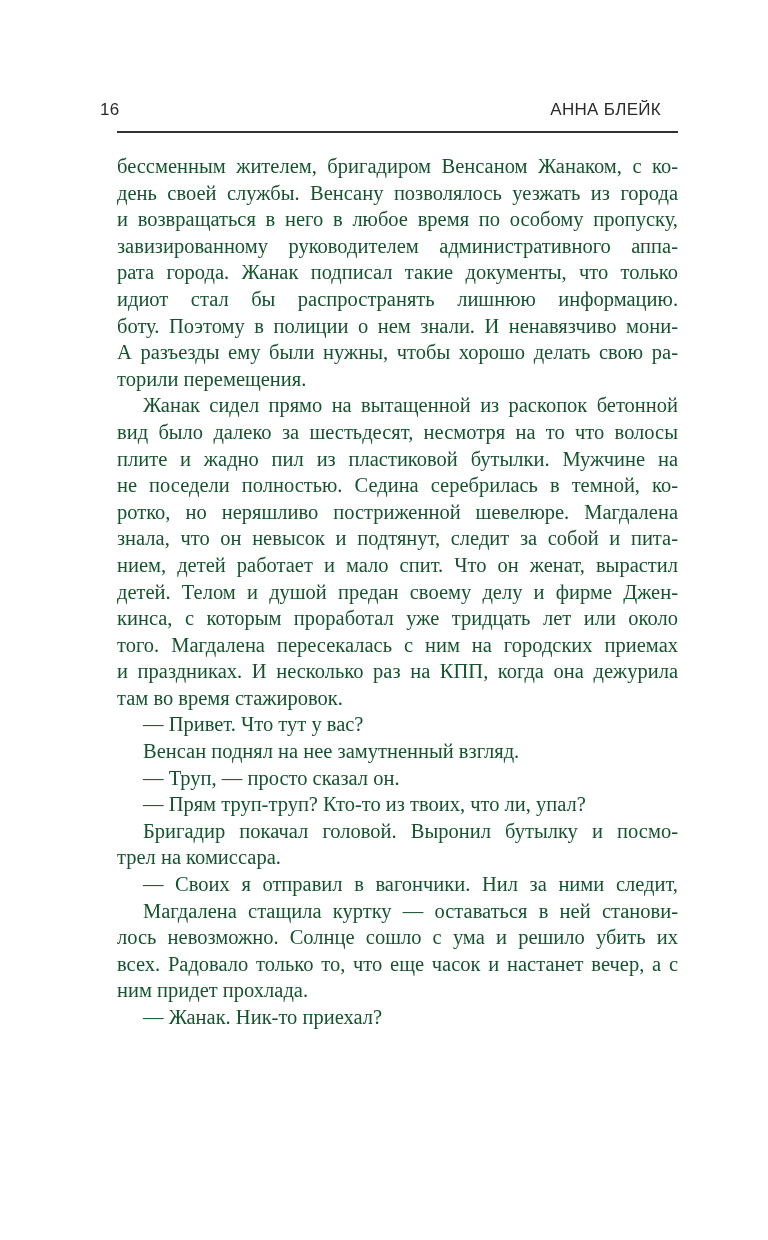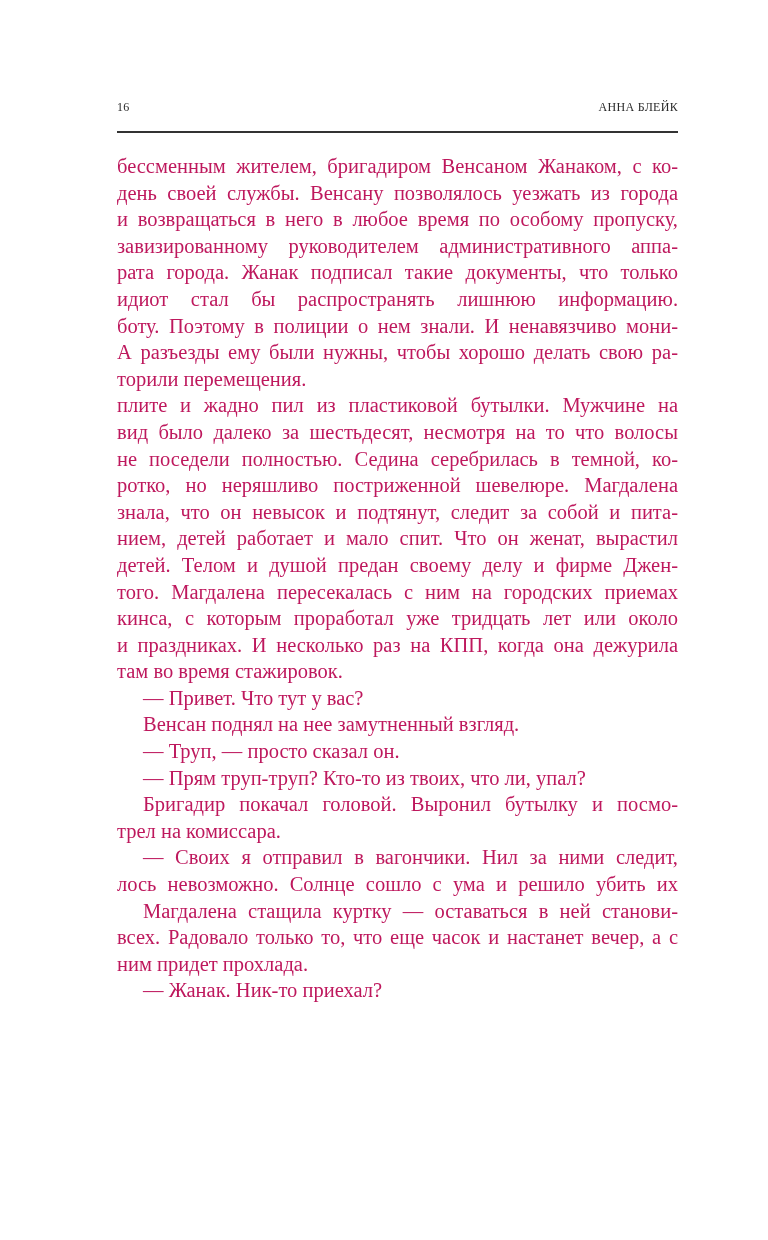--- a/index.html
+++ b/index.html
@@ -1,29 +1,29 @@
 <!DOCTYPE html>
 <html><head>
 <meta charset="utf-8">
 <style>
   html, body { margin: 0; padding: 0; background: #ffffff; }
   body { width: 768px; height: 1240px; position: relative; overflow: hidden; }
   .page { position: absolute; left: 0; top: 0; width: 768px; height: 1240px; background: #fff; }
   .running-head {
-    position: absolute; left: 117px; top: 100px; width: 561px; height: 24px;
-    font-family: Liberation Serif, serif; font-size: 12px; color: #2a2a2a;
+    position: absolute; left: 100px; top: 100px; width: 561px; height: 24px;
+    font-family: Liberation Sans, sans-serif; font-size: 17px; color: #2a2a2a;
     letter-spacing: 0.3px;
   }
   .folio { position: absolute; left: 0; top: 0; }
   .author { position: absolute; right: 0; top: 0; }
   .rule { position: absolute; left: 117px; top: 131px; width: 561px; height: 2px; background: #333; }
   .body-text {
     position: absolute; left: 117px; top: 153px; width: 561px;
     font-family: "Liberation Serif", serif; font-size: 20.5px; line-height: 26.6px;
-    color: #be185d; text-align: justify; hyphens: manual;
+    color: #14532d; text-align: justify; hyphens: manual;
   }
   .para { margin: 0; text-indent: 0; text-align-last: left; }
   .line { display: block; text-align: justify; text-align-last: justify; white-space: nowrap; }
   .line.last { text-align-last: left; }
   .line.first-indent { padding-left: 26px; }
 </style>
 </head>
 <body>
 
 <div class="page">
@@ -38,29 +38,30 @@
         <span class="line">день своей службы. Венсану позволялось уезжать из города</span>
         <span class="line">и возвращаться в него в любое время по особому пропуску,</span>
         <span class="line">завизированному руководителем административного аппа-</span>
         <span class="line">рата города. Жанак подписал такие документы, что только</span>
         <span class="line">идиот стал бы распространять лишнюю информацию.</span>
         <span class="line">боту. Поэтому в полиции о нем знали. И ненавязчиво мони-</span>
         <span class="line">А разъезды ему были нужны, чтобы хорошо делать свою ра-</span>
         <span class="line last">торили перемещения.</span>
       </div>
       <div class="para">
+        <span class="line first-indent">Жанак сидел прямо на вытащенной из раскопок бетонной</span>
+        <span class="line">вид было далеко за шестьдесят, несмотря на то что волосы</span>
         <span class="line">плите и жадно пил из пластиковой бутылки. Мужчине на</span>
-        <span class="line">вид было далеко за шестьдесят, несмотря на то что волосы</span>
         <span class="line">не поседели полностью. Седина серебрилась в темной, ко-</span>
         <span class="line">ротко, но неряшливо постриженной шевелюре. Магдалена</span>
         <span class="line">знала, что он невысок и подтянут, следит за собой и пита-</span>
         <span class="line">нием, детей работает и мало спит. Что он женат, вырастил</span>
         <span class="line">детей. Телом и душой предан своему делу и фирме Джен-</span>
+        <span class="line">кинса, с которым проработал уже тридцать лет или около</span>
         <span class="line">того. Магдалена пересекалась с ним на городских приемах</span>
-        <span class="line">кинса, с которым проработал уже тридцать лет или около</span>
         <span class="line">и праздниках. И несколько раз на КПП, когда она дежурила</span>
         <span class="line last">там во время стажировок.</span>
       </div>
       <div class="para">
         <span class="line last first-indent">— Привет. Что тут у вас?</span>
       </div>
       <div class="para">
         <span class="line last first-indent">Венсан поднял на нее замутненный взгляд.</span>
       </div>
       <div class="para">
@@ -70,22 +71,22 @@
         <span class="line last first-indent">— Прям труп-труп? Кто-то из твоих, что ли, упал?</span>
       </div>
       <div class="para">
         <span class="line first-indent">Бригадир покачал головой. Выронил бутылку и посмо-</span>
         <span class="line last">трел на комиссара.</span>
       </div>
       <div class="para">
         <span class="line first-indent">— Своих я отправил в вагончики. Нил за ними следит,</span>
       </div>
       <div class="para">
+        <span class="line first-indent">Магдалена стащила куртку — оставаться в ней станови-</span>
         <span class="line">лось невозможно. Солнце сошло с ума и решило убить их</span>
-        <span class="line first-indent">Магдалена стащила куртку — оставаться в ней станови-</span>
         <span class="line">всех. Радовало только то, что еще часок и настанет вечер, а с</span>
         <span class="line last">ним придет прохлада.</span>
       </div>
       <div class="para">
         <span class="line last first-indent">— Жанак. Ник-то приехал?</span>
       </div>
     </div>
 </div>
 
 </body></html>

